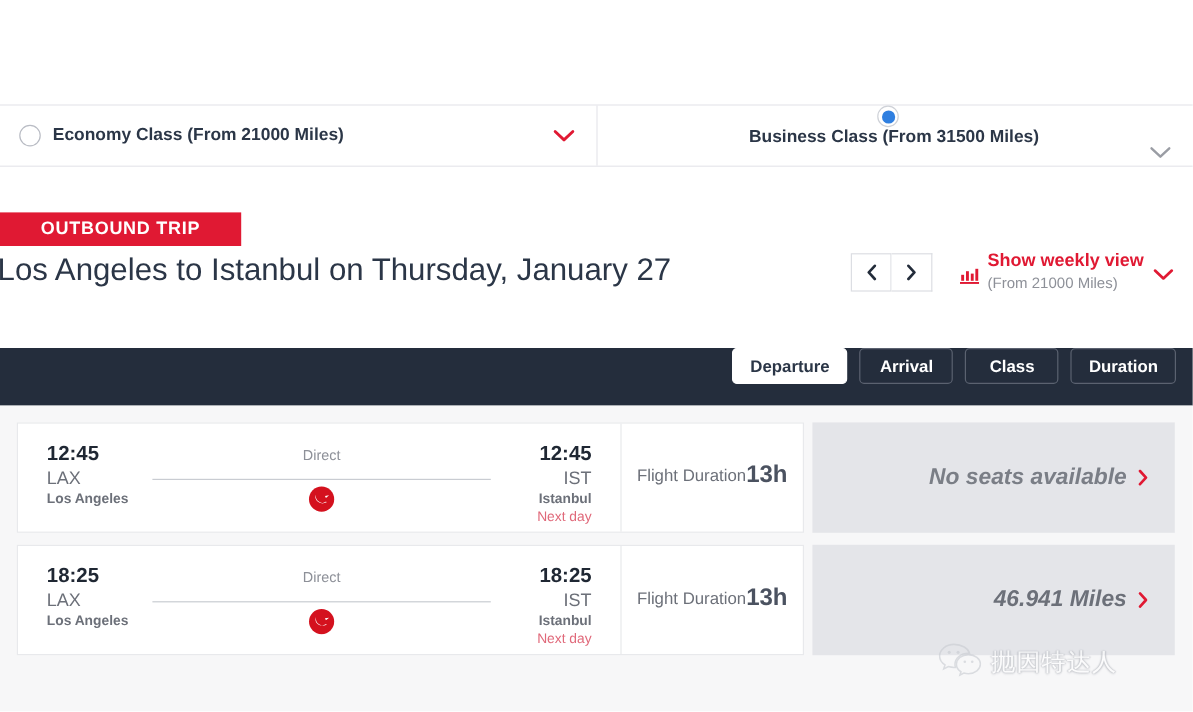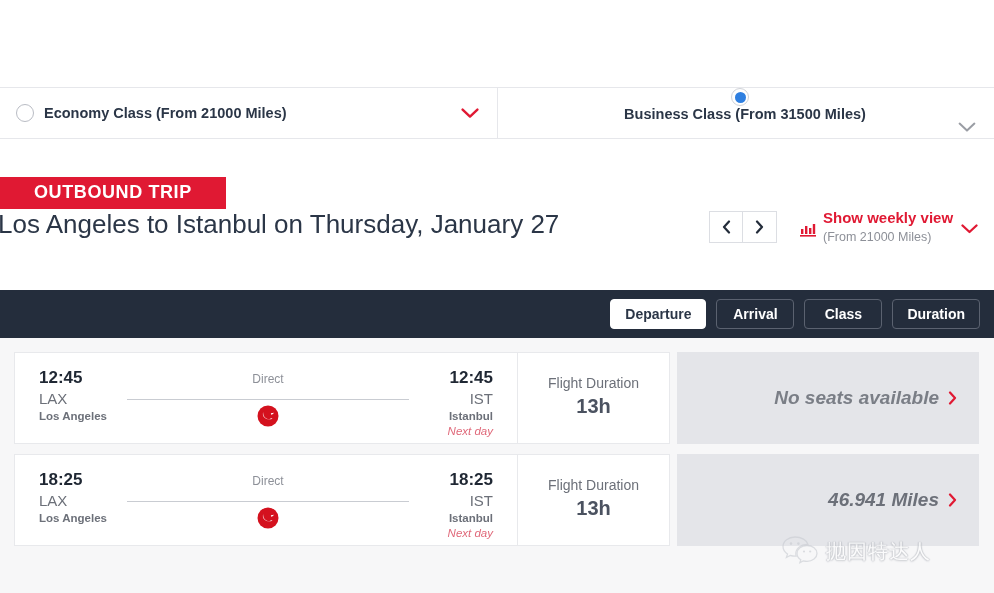--- a/index.html
+++ b/index.html
@@ -51,21 +51,21 @@
     white-space: nowrap;
   }
   .caret {
     margin-left: auto; display: block; line-height: 0;
   }
 
   
   .outbound-badge {
     position: absolute; left: 0; top: 177px;
     background: #e01933; color: #ffffff;
-    font-size: 18px; font-weight: bold; letter-spacing: .6px;
+    font-size: 15px; font-weight: bold; letter-spacing: .6px;
     padding: 5px 34px 6px 34px;
     text-transform: uppercase;
   }
   .route-title {
     position: absolute; left: -2px; top: 209px;
     font-size: 26px; font-weight: 400; color: #2b3647;
     white-space: nowrap;
   }
 
   .nav-group {
@@ -92,21 +92,21 @@
   .weekly-text-sub {
     font-size: 12.5px; color: #8d9098; line-height: 16px;
     white-space: nowrap;
   }
   .weekly-caret { margin-left: 8px; margin-top: 4px; line-height: 0; }
 
   
   .sort-bar {
     position: absolute; left: 0; top: 290px; width: 994px; height: 48px;
     background: #242d3c;
-    display: flex; align-items: center; justify-content: flex-end;
+    display: flex; align-items: flex-start; justify-content: flex-end;
     padding-right: 14px;
   }
   .sort-tab {
     height: 30px; min-width: 78px;
     border: 1px solid #5b6270; border-radius: 4px;
     background: transparent; color: #ffffff;
     font-size: 14px; font-weight: bold;
     display: flex; align-items: center; justify-content: center;
     padding: 0 14px; margin-left: 10px;
     cursor: pointer; white-space: nowrap;
@@ -136,21 +136,21 @@
     display: flex; flex-direction: column;
   }
   .seg-arrive {
     width: 108px; padding: 14px 24px 0 0;
     display: flex; flex-direction: column; align-items: flex-end;
     text-align: right;
   }
   .time { font-size: 17px; font-weight: bold; color: #1f2733; line-height: 21px; }
   .code { font-size: 15px; color: #6c7079; line-height: 20px; margin-top: 1px; }
   .city { font-size: 11.5px; font-weight: bold; color: #6c7079; line-height: 15px; }
-  .nextday { font-size: 11.5px; color: #e0697a; line-height: 15px; font-style: italic; }
+  .nextday { font-size: 11.5px; color: #e0697a; line-height: 15px; }
 
   .seg-middle {
     flex: 1 1 auto; position: relative;
     display: flex; flex-direction: column; align-items: center;
   }
   .direct-label {
     font-size: 12px; color: #8d9098;
     margin-top: 18px; line-height: 16px;
   }
   .route-line {
@@ -159,21 +159,21 @@
   }
   .airline-logo {
     position: absolute; top: 52px; left: 50%;
     transform: translateX(-50%);
     width: 22px; height: 22px; line-height: 0;
   }
 
   .seg-duration {
     width: 152px;
     border-left: 1px solid #e8e9ec;
-    display: flex; flex-direction: column;
+    display: flex; flex-direction: row;
     align-items: center; justify-content: center;
     padding-bottom: 4px;
   }
   .dur-label { font-size: 14px; color: #6c7079; line-height: 20px; }
   .dur-value { font-size: 20px; font-weight: bold; color: #4b5260; line-height: 26px; }
 
   .fare-panel {
     width: 302px; height: 92px; margin-left: 7px;
     background: #e4e5e9;
     display: flex; align-items: center; justify-content: flex-end;

